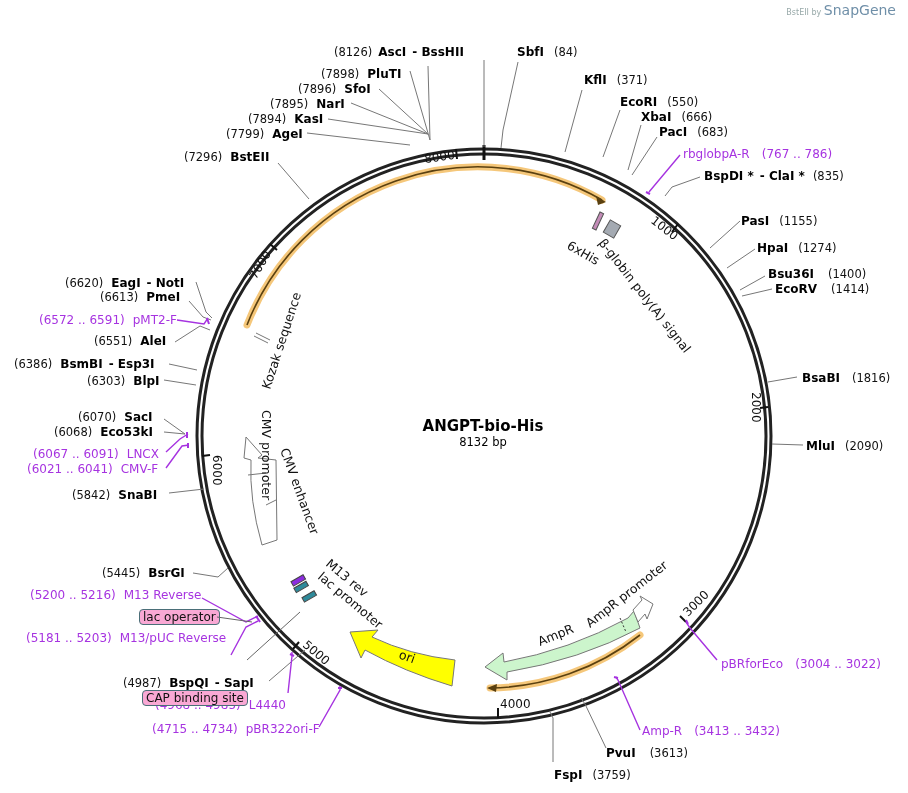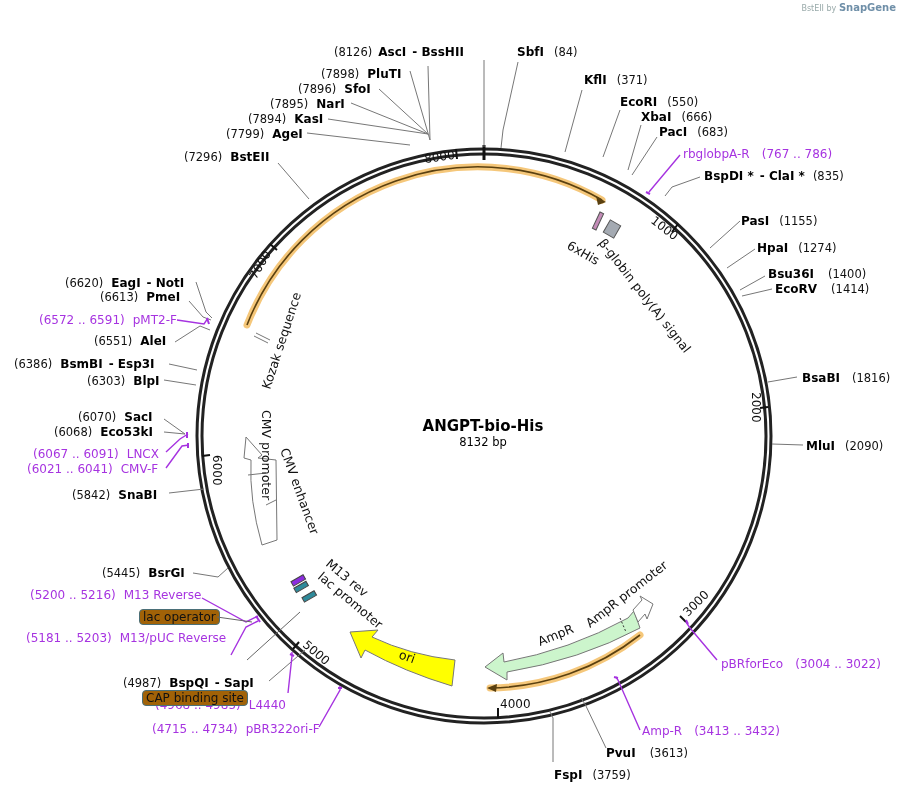--- a/index.html
+++ b/index.html
@@ -4,22 +4,22 @@
 <style>
   html,body{margin:0;padding:0;background:#fff;}
   body{width:908px;height:793px;position:relative;overflow:hidden;font-family:"DejaVu Sans",sans-serif;}
   svg{position:absolute;left:0;top:0;}
   .enz{font-size:12px;fill:#000;font-weight:bold;}
   .pos{font-size:11.5px;fill:#111;font-weight:normal;}
   .prim{font-size:12px;fill:#a633e0;}
   .feat{font-size:12.5px;fill:#111;}
   .tick{font-size:12px;fill:#111;}
   .credit{position:absolute;right:12px;top:2px;font-size:8px;color:#9aa;}
-  .credit b{color:#6f8fa8;font-weight:bold;font-size:10px;}
-  .boxlbl{position:absolute;background:#a16207;border:1px solid #4a6f78;border-radius:4px;font-size:12px;padding:0 3px;line-height:14px;color:#111;}
+  .credit b{color:#6f8fa8;font-weight:normal;font-size:14px;}
+  .boxlbl{position:absolute;background:#f9a8d4;border:1px solid #4a6f78;border-radius:4px;font-size:12px;padding:0 3px;line-height:14px;color:#111;}
 </style>
 </head>
 <body>
 
 <div class="credit"><span>BstEII by</span> <b>SnapGene</b></div>
 
 <svg width="908" height="793" viewBox="0 0 908 793">
 
   <circle cx="484" cy="436" r="287" fill="none" stroke="#222" stroke-width="3"></circle>
   <circle cx="484" cy="436" r="282" fill="none" stroke="#222" stroke-width="3"></circle>

